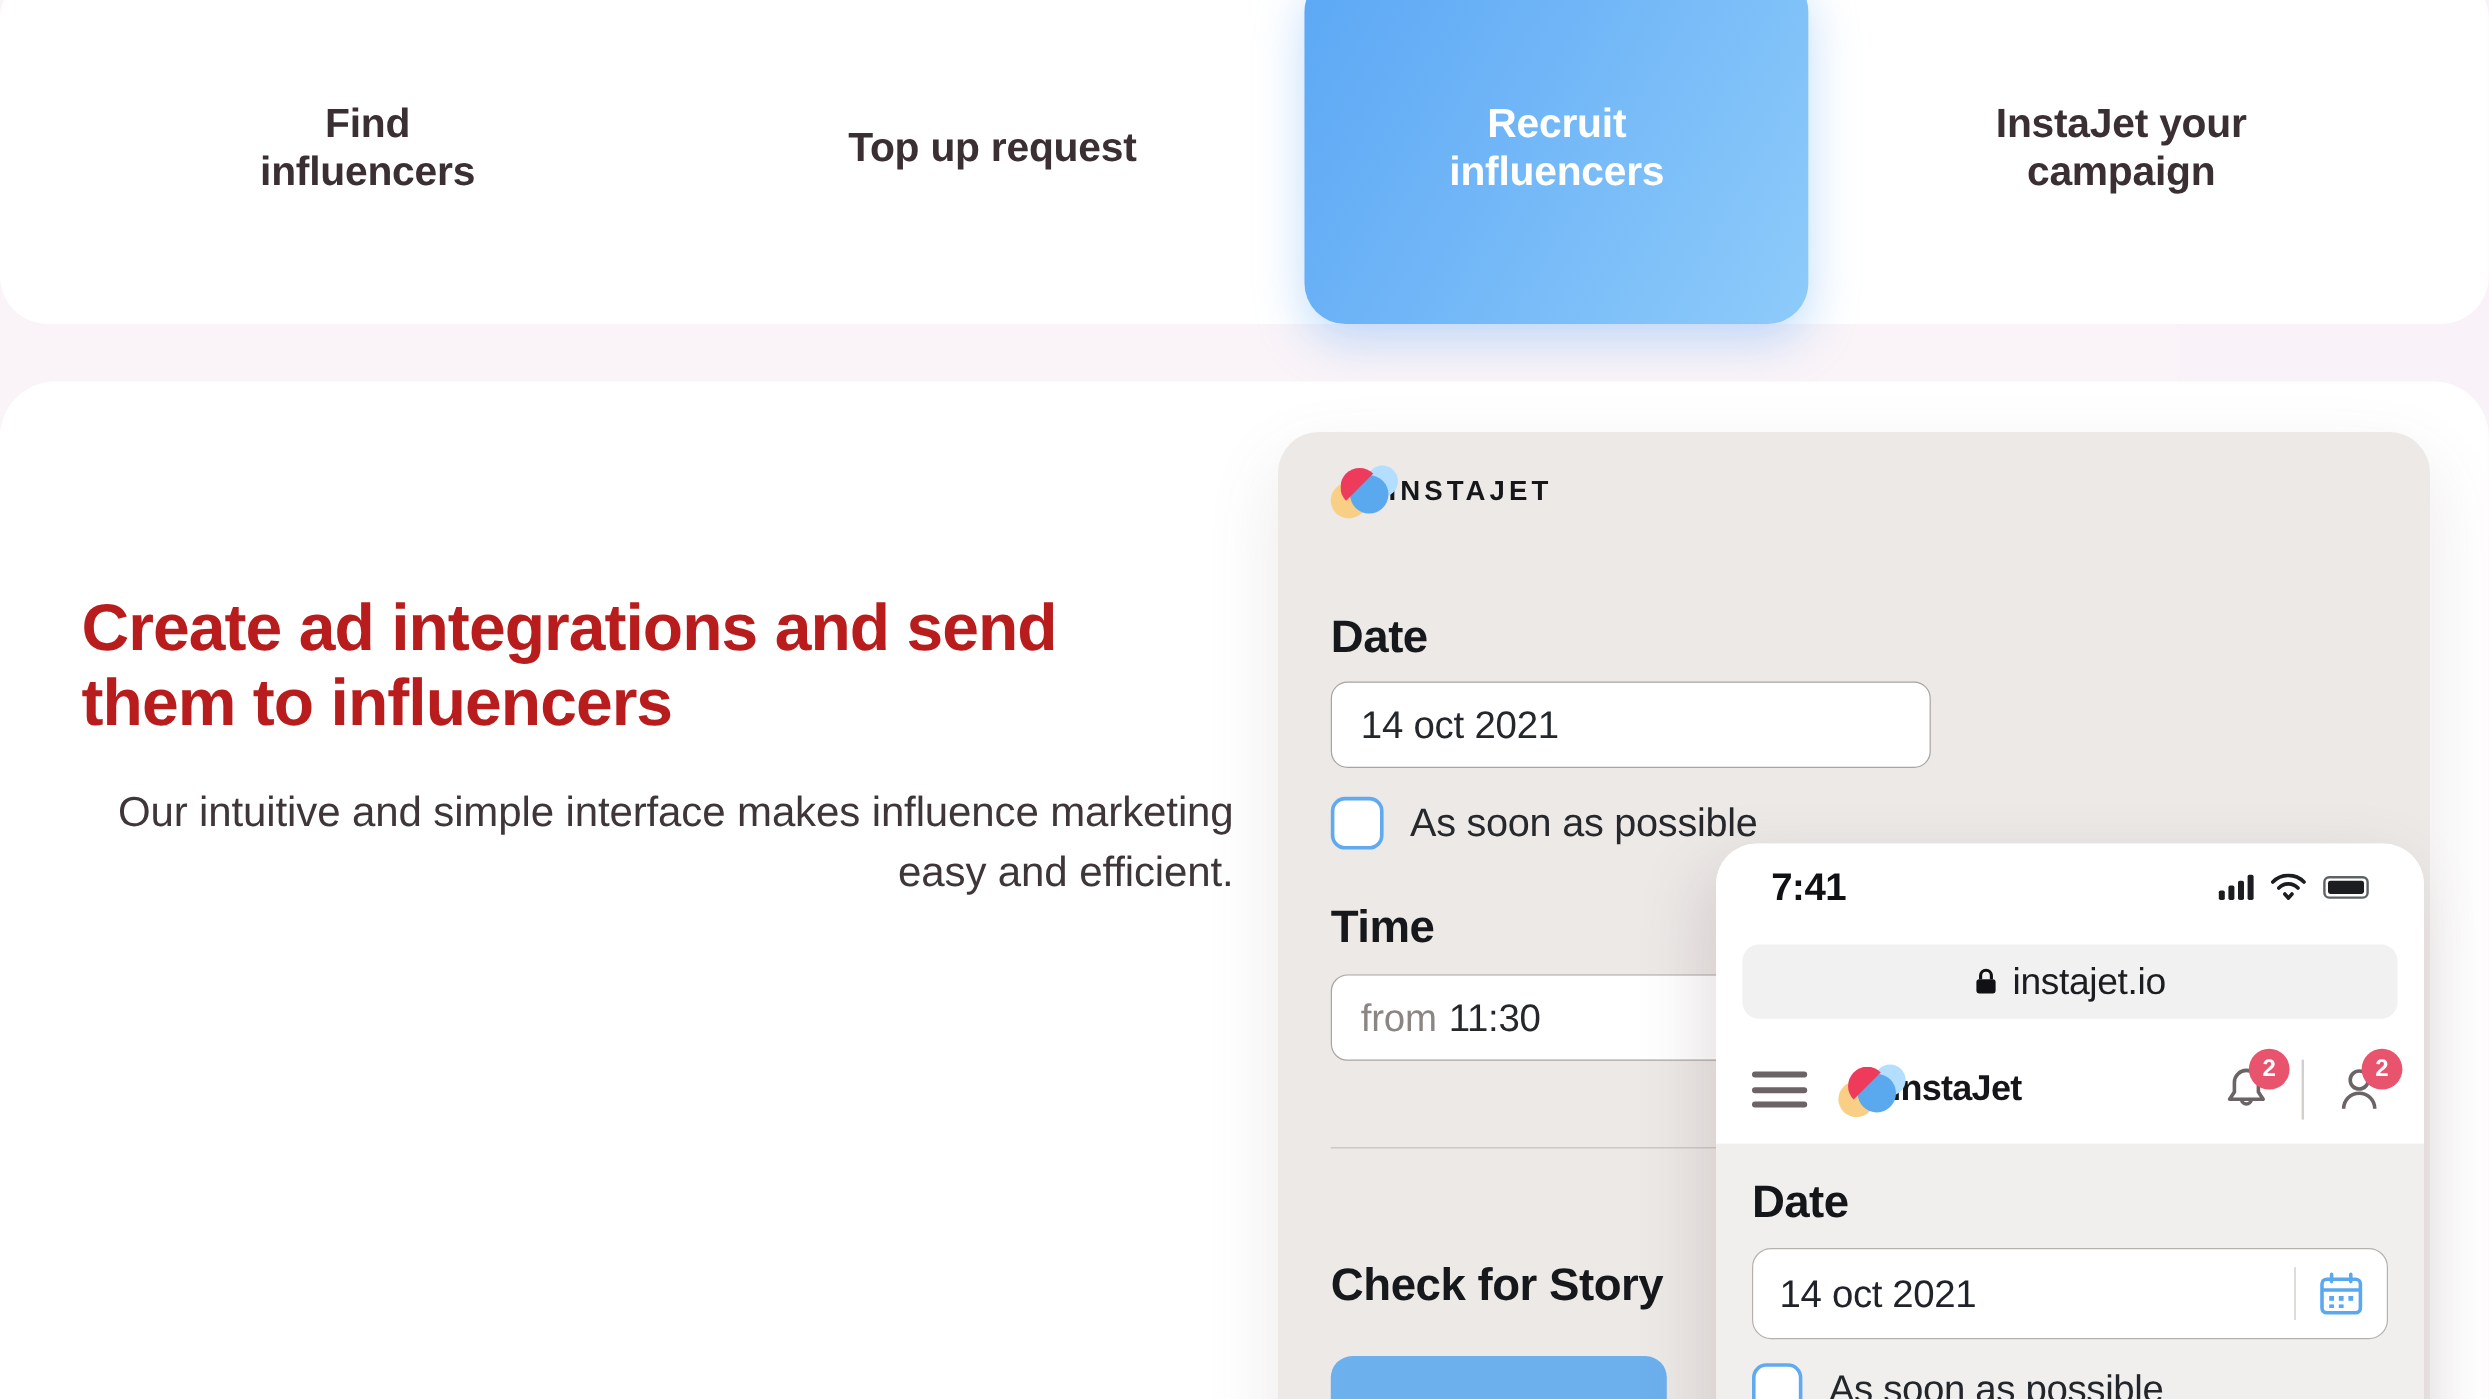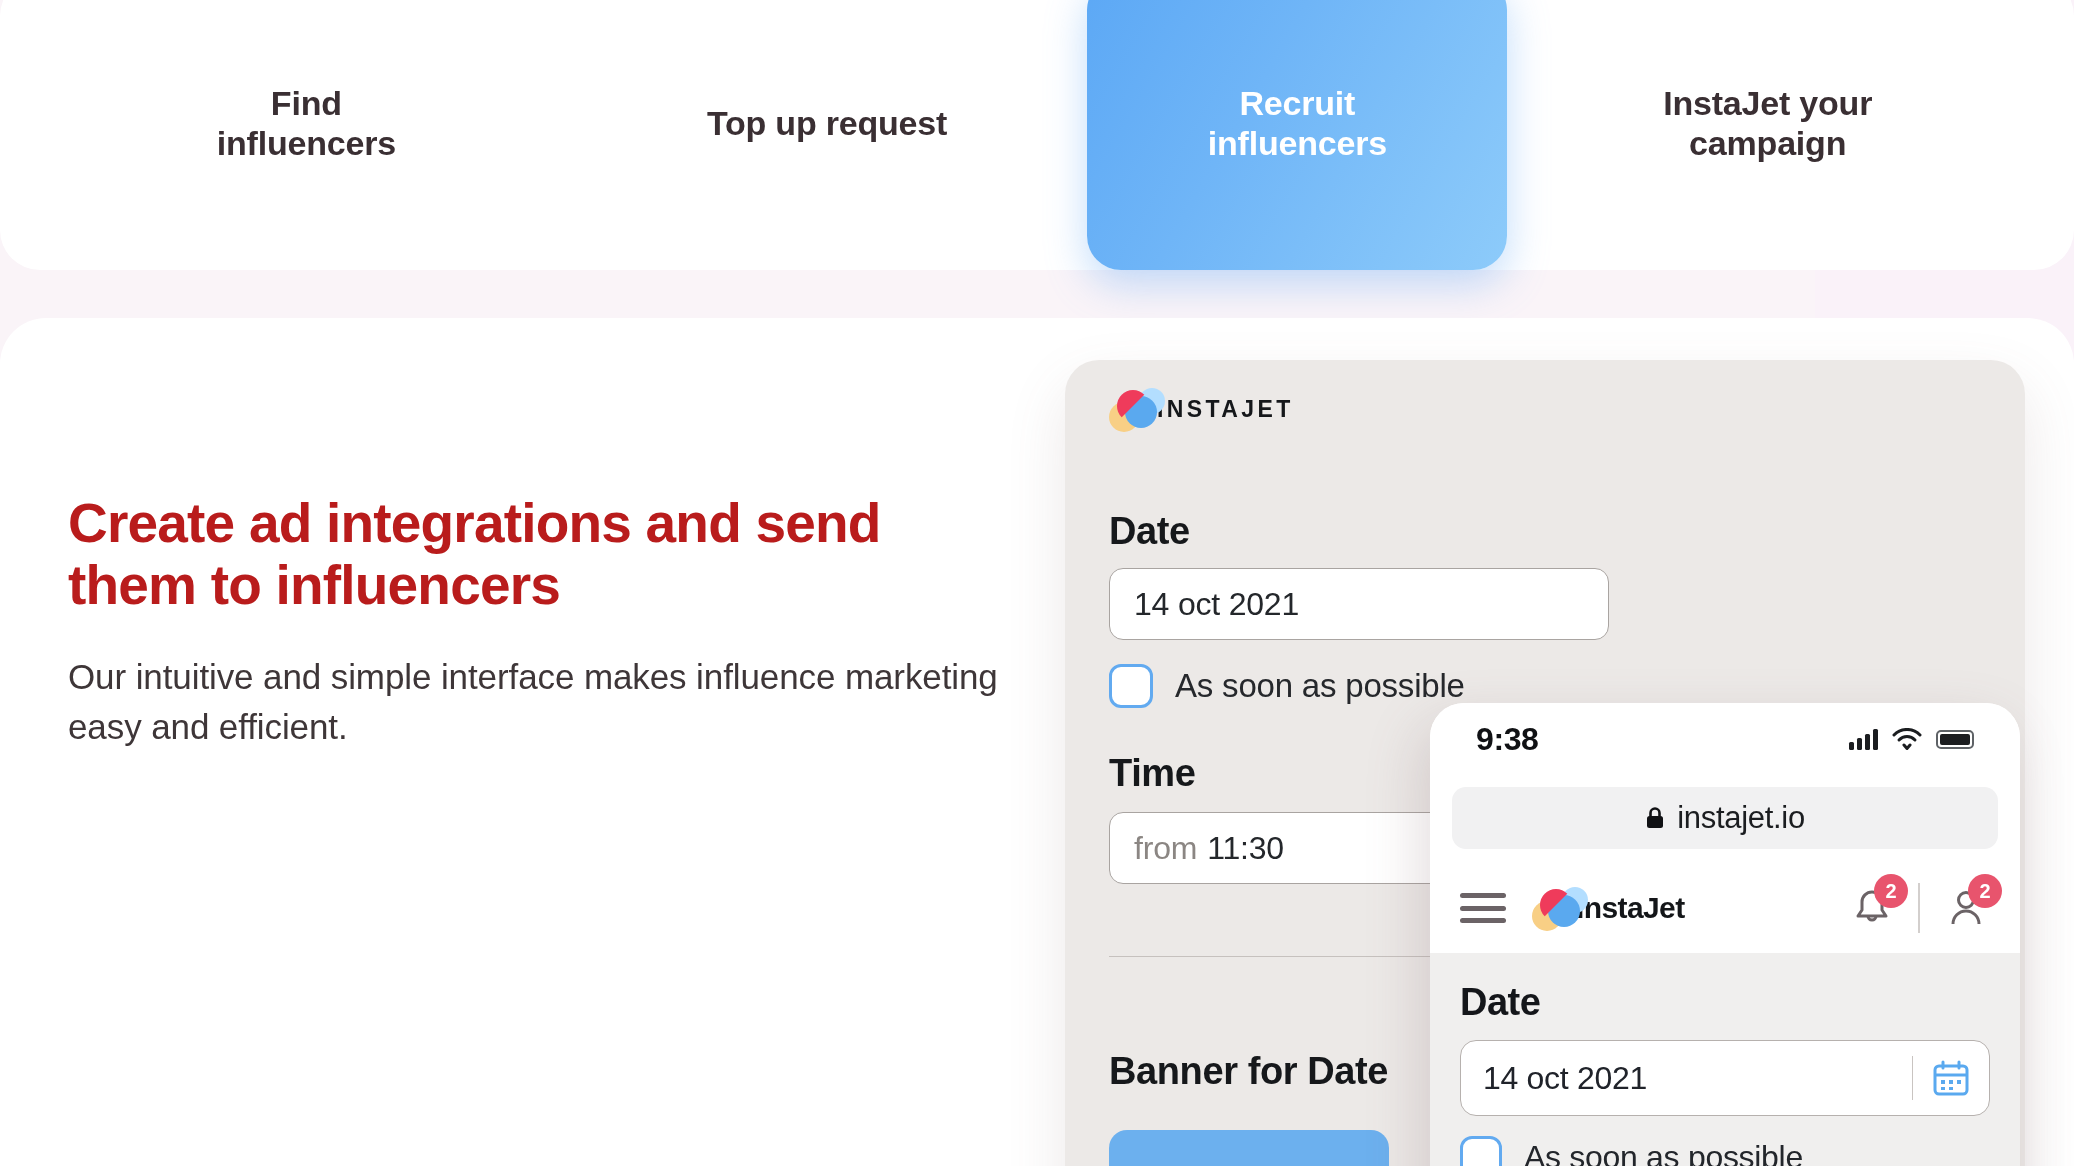--- a/index.html
+++ b/index.html
@@ -44,21 +44,21 @@
   }
 
   .left-col { position: absolute; left: 68px; top: 175px; width: 1000px; }
   .headline {
     font-size: 55px; font-weight: 700; line-height: 1.12;
     color: #b91c1c; letter-spacing: -0.8px; max-width: 880px;
   }
   .subline {
     margin-top: 36px;
     font-size: 35px; line-height: 1.42; font-weight: 400;
-    color: #3e3638; max-width: 960px; letter-spacing: -0.1px;
+    color: #3e3638; max-width: 960px; letter-spacing: -0.1px; text-align: right;
   }
   .cta {
     margin-top: 56px;
     display: inline-flex; align-items: center; justify-content: center;
     width: 664px; height: 134px; border: none; cursor: pointer;
     border-radius: 28px;
     background: linear-gradient(95deg, #e8506b 0%, #ec6a66 28%, #f0936f 58%, #f6c775 100%);
     color: #ffffff; font-size: 45px; font-weight: 700; letter-spacing: -0.3px;
     box-shadow: 0 22px 46px rgba(235,110,110,0.30);
     font-family: "Liberation Sans", sans-serif;
@@ -210,29 +210,29 @@
 
       <div class="desk-label" style="left:44px; top:392px;">Time</div>
 
       <div class="desk-input" style="left:44px; top:452px; width:500px;">
         <span class="ph">from</span>
         <span style="margin-left:10px">11:30</span>
       </div>
 
       <div class="desk-divider" style="left:44px; top:596px; width:700px;"></div>
 
-      <div class="desk-label" style="left:44px; top:690px;">Banner for Date</div>
+      <div class="desk-label" style="left:44px; top:690px;">Check for Story</div>
 
       <div class="desk-blue-btn" style="left:44px; top:770px; width:280px; height:110px;"></div>
     </div>
 
     <div class="phone">
 
       <div class="ph-status">
-        <span class="ph-time">9:38</span>
+        <span class="ph-time">7:41</span>
         <span class="ph-sys">
           <span class="bars">
               <b></b>
               <b></b>
               <b></b>
               <b></b>
             </span>
           <svg width="30" height="22" viewBox="0 0 30 22">
             <path d="M2 7 A18 18 0 0 1 28 7" stroke="#1b1d20" stroke-width="3" fill="none" stroke-linecap="round"></path>
             <path d="M7 12 A11 11 0 0 1 23 12" stroke="#1b1d20" stroke-width="3" fill="none" stroke-linecap="round"></path>

